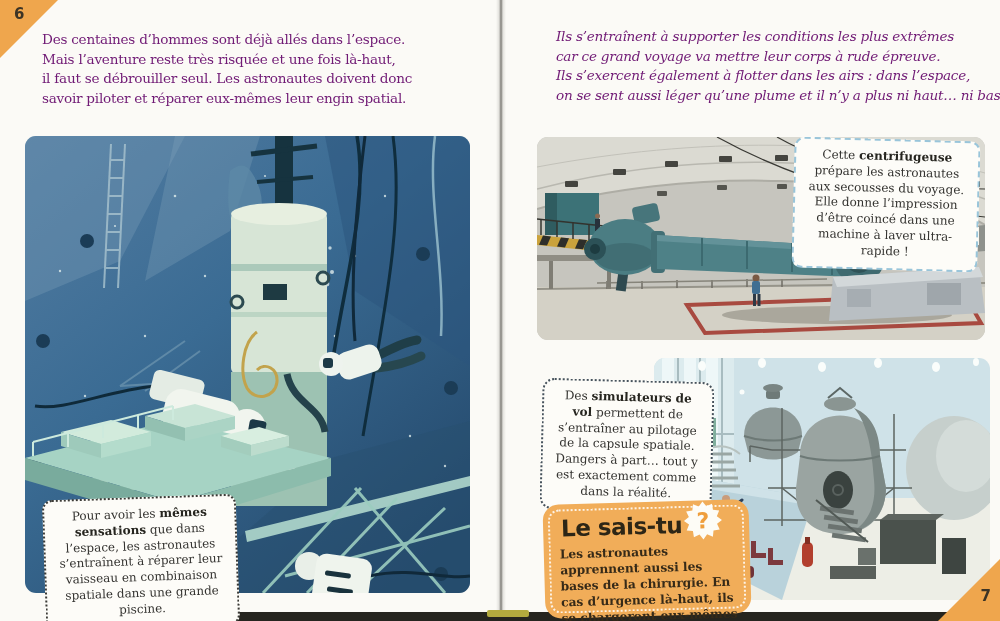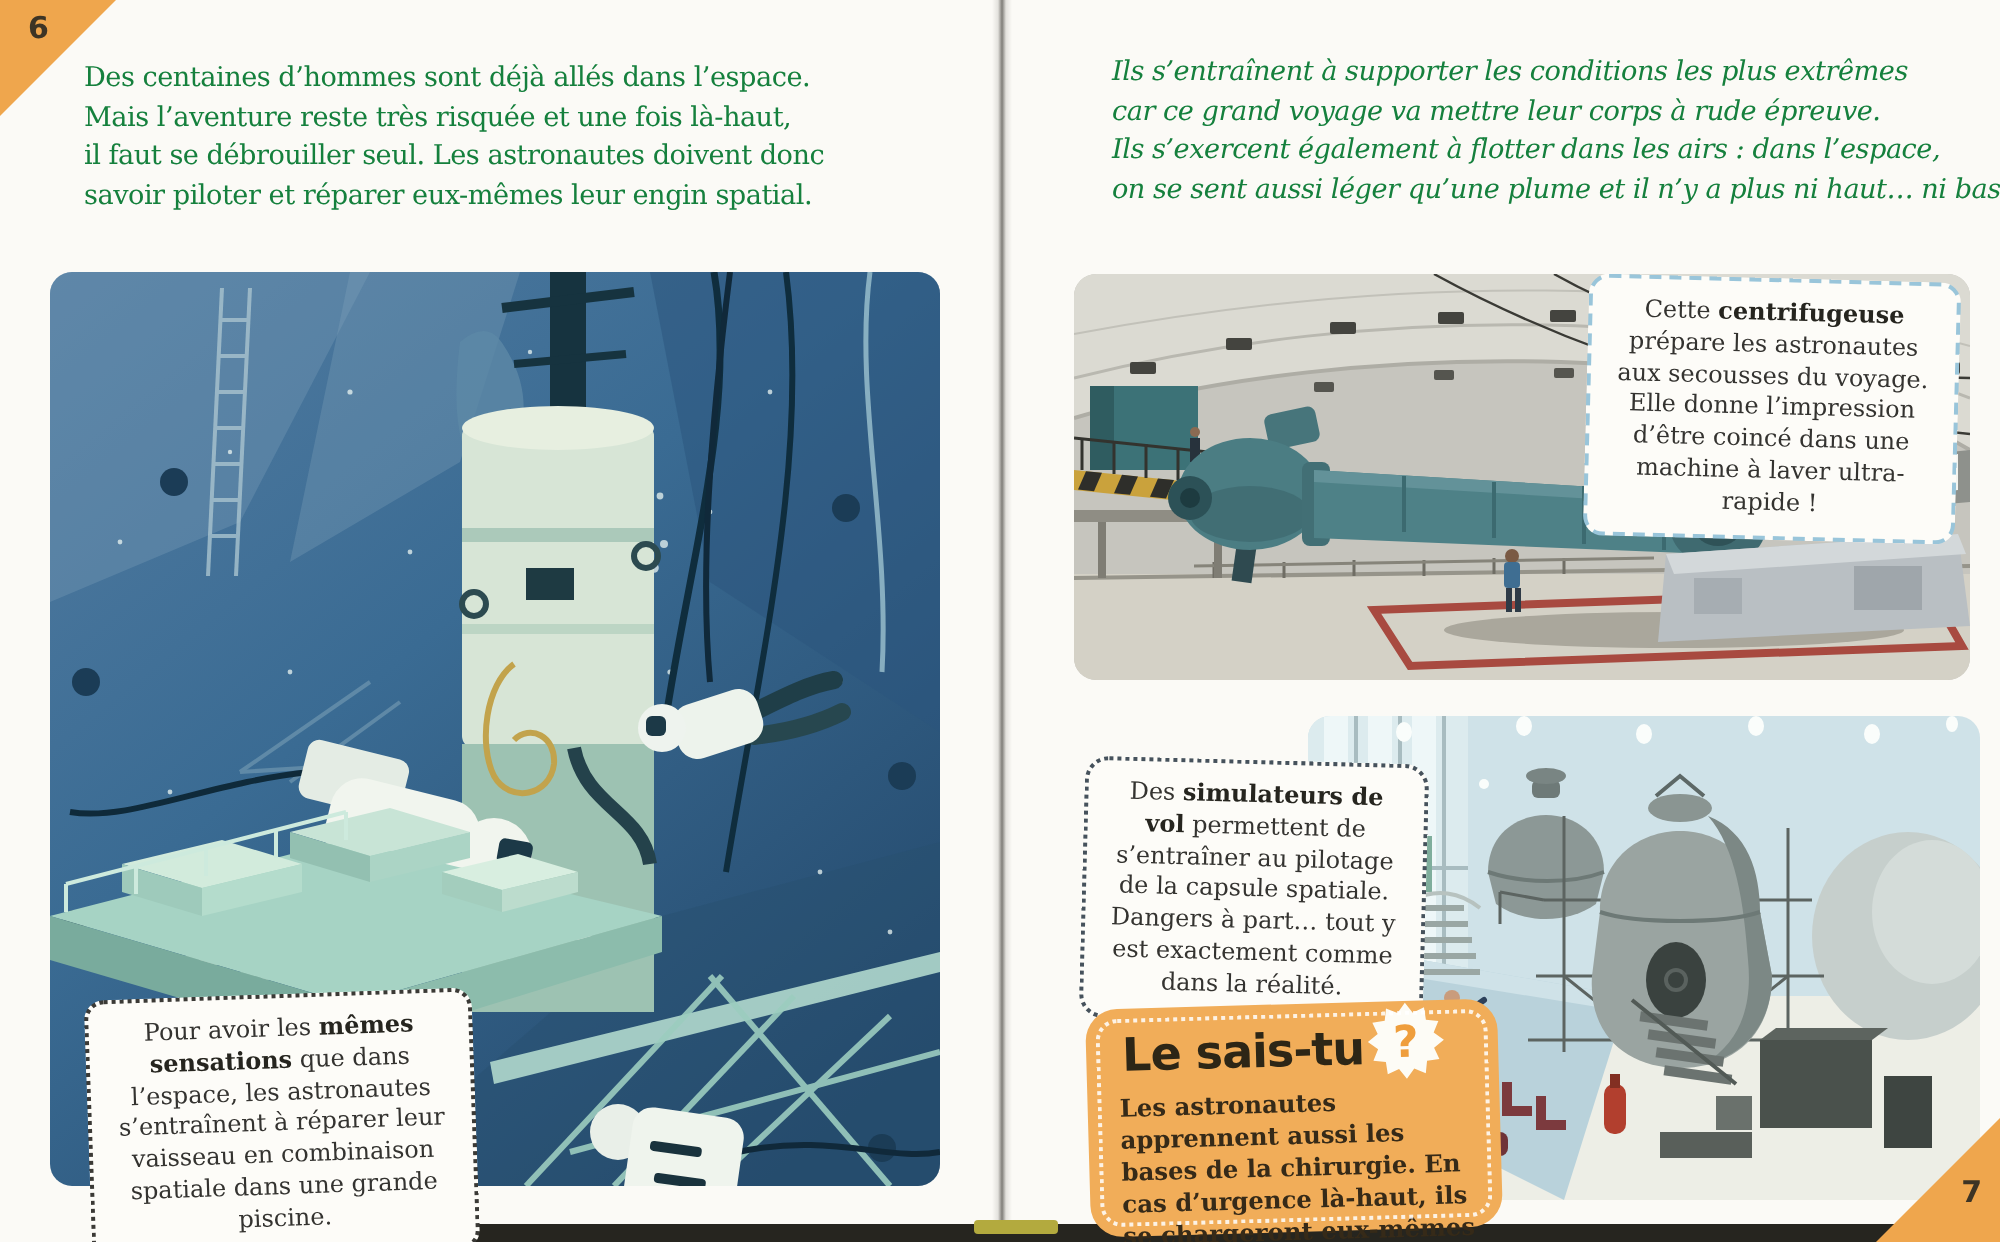--- a/index.html
+++ b/index.html
@@ -16,21 +16,21 @@
   .corner-br .pagenum { right:9px; bottom:16px; }
 
   
   .gutter { position:absolute; left:496px; top:0; width:10px; height:613px; z-index:2;
     background:linear-gradient(to right, rgba(90,88,80,0) 0%, rgba(90,88,80,.15) 30%, rgba(60,58,52,.65) 50%, rgba(90,88,80,.15) 70%, rgba(90,88,80,0) 100%); }
   .bottom-strip { position:absolute; left:58px; top:612px; width:942px; height:9px; background:#26251f; z-index:1; }
   .gutter-sliver { position:absolute; left:487px; top:610px; width:42px; height:7px; background:#b3aa3e; z-index:2; border-radius:2px; }
 
   
   .intro { position:absolute; white-space:pre-line; font-size:13.6px; line-height:1.44; letter-spacing:-0.25px;
-    color:#15803d; z-index:2; }
+    color:#701a75; z-index:2; }
   .intro-left  { left:42px;  top:30px; width:460px; }
   .intro-right { left:556px; top:27px; width:460px;font-style:italic; }
 
   
   .art { position:absolute; overflow:hidden; border-radius:11px; z-index:1; }
   .art svg { display:block; width:100%; height:100%; }
   .art-pool       { left:25px;  top:136px; width:445px; height:457px; }
   .art-centrifuge { left:537px; top:137px; width:448px; height:203px; }
   .art-sim        { left:654px; top:358px; width:336px; height:242px; }
 

